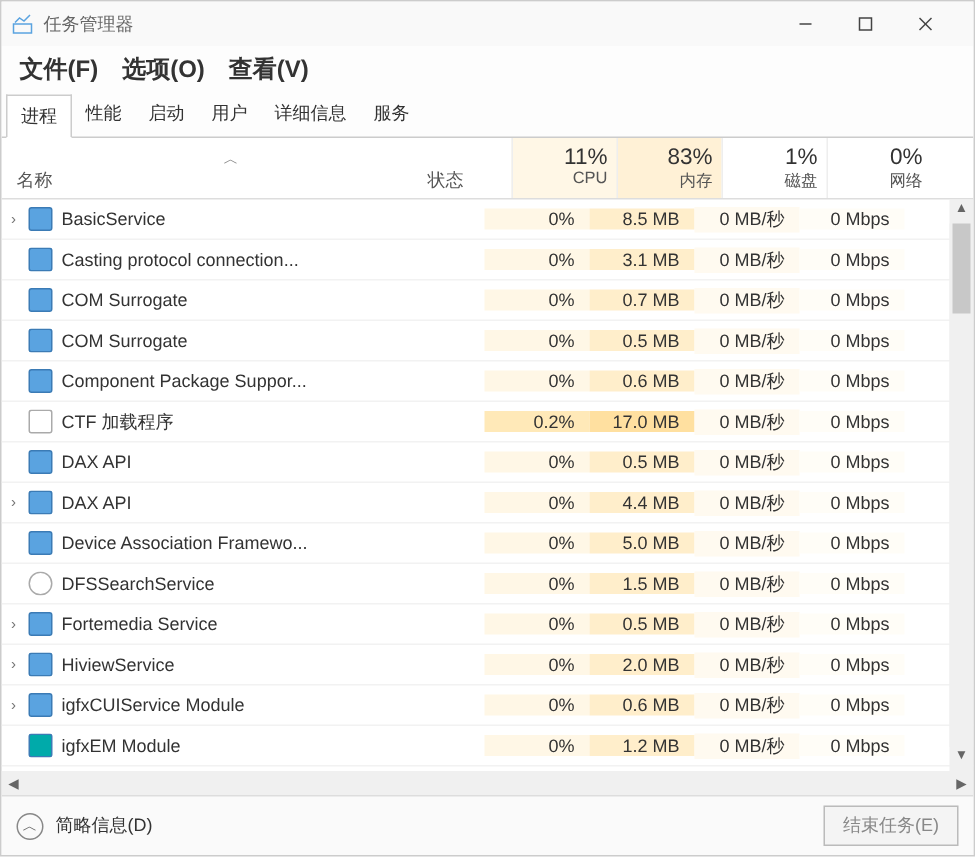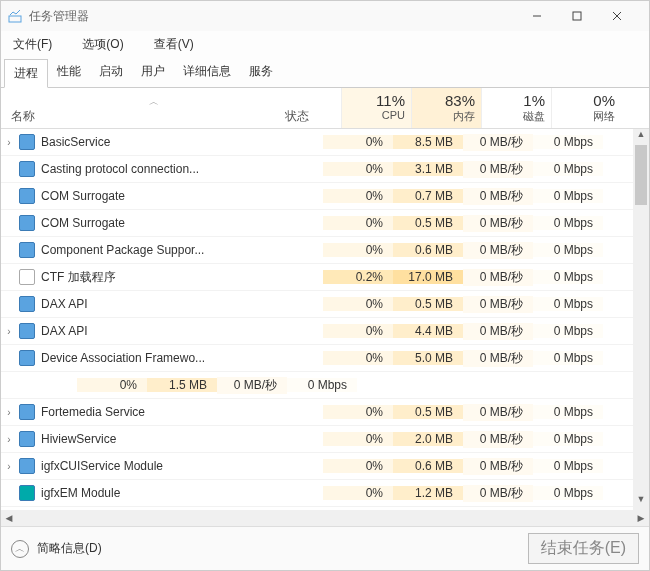--- a/index.html
+++ b/index.html
@@ -1,21 +1,21 @@
 <!DOCTYPE html>
 <html><head>
 <meta charset="utf-8">
 <style>
 * { box-sizing: border-box; margin: 0; padding: 0; }
 body { font-family: "Microsoft YaHei", "Segoe UI", sans-serif; font-size: 12px; color: #333; background: #fff; width: 650px; height: 571px; overflow: hidden; display: flex; flex-direction: column; border: 1px solid #ccc; }
 .titlebar { display: flex; align-items: center; height: 30px; padding: 0 12px 0 6px; background: #f9f9f9; }
 .titlebar .appicon { width: 16px; height: 16px; margin-right: 6px; display:inline-flex; align-items:center; justify-content:center; }
 .titlebar .title { flex: 1; color: #666; font-size: 12px; }
 .titlebar .winbtn { width: 40px; height: 28px; display: flex; align-items: center; justify-content: center; color: #444; }
-.menubar { display: flex; gap: 18px; padding: 2px 6px; font-size: 12px; background:#fdfdfd; }
+.menubar { display: flex; gap: 4px; padding: 2px 6px; font-size: 16px; background:#fdfdfd;font-weight:bold; }
 .menubar .menuitem { padding: 3px 6px; color:#333; }
 .tabs { display: flex; padding: 0 3px; border-bottom: 1px solid #ccc; background:#fdfdfd; }
 .tabs .tab { padding: 5px 9px; font-size: 12px; color:#333; }
 .tabs .tab.active { border: 1px solid #ccc; border-bottom: 1px solid #fff; background:#fff; position:relative; top:1px; }
 .header-row { display:flex; border-bottom: 1px solid #ddd; }
 .col-name { flex: 0 0 280px; display:flex; align-items:flex-end; padding: 3px 8px 3px 10px; color:#555; }
 .col-status { flex: 0 0 60px; display:flex; align-items:flex-end; padding: 3px 4px; color:#555; }
 .sort-arrow { flex:1; text-align:center; color:#888; font-size:10px; align-self:flex-start; padding-top:4px; }
 .metric-col { width: 70px; text-align:right; padding: 4px 6px; border-left: 1px solid #eee; }
 .metric-col .pct { font-size: 15px; color:#333; }
@@ -43,21 +43,21 @@
 .scroll-right { position:absolute; right:0; top:0; bottom:0; width:16px; background:#f0f0f0; display:flex; flex-direction:column; }
 .scroll-right .up,.scroll-right .dn { height:16px; text-align:center; font-size:9px; color:#666; }
 .scroll-right .track { flex:1; background:#f0f0f0; position:relative; }
 .scroll-right .thumb { position:absolute; top:0; left:2px; right:2px; height:60px; background:#c8c8c8; }
 .hscroll { height:16px; background:#f0f0f0; display:flex; }
 .hscroll .lf,.hscroll .rt { width:16px; text-align:center; font-size:9px; color:#666; line-height:16px; }
 .hscroll .tr { flex:1; }
 .footer { display:flex; align-items:center; padding:6px 10px; border-top:1px solid #ddd; background:#fafafa; }
 .footer .circ { width:18px; height:18px; border:1px solid #888; border-radius:50%; display:flex; align-items:center; justify-content:center; margin-right:8px; font-size:10px; color:#666; }
 .footer .lbl { flex:1; color:#333; }
-.footer .endbtn { padding:4px 12px; border:1px solid #bbb; background:#f4f4f4; color:#888; font-size:16px; }
+.footer .endbtn { padding:4px 12px; border:1px solid #bbb; background:#f4f4f4; color:#888; font-size:12px; }
 </style>
 </head>
 <body>
 
 <div class="titlebar">
   <span class="appicon">
       <svg width="14" height="14" viewBox="0 0 14 14">
         <rect x="1" y="7" width="12" height="6" fill="none" stroke="#5aa3e0"></rect>
         <polyline points="2,6 5,3 8,5 12,1" fill="none" stroke="#5aa3e0"></polyline>
       </svg>
@@ -228,20 +228,24 @@
           <span class="pname-text">Device Association Framewo...</span>
         </span>
         <span class="status-col"></span>
         <span class="cell cpu">0%</span>
         <span class="cell mem">5.0 MB</span>
         <span class="cell disk">0 MB/秒</span>
         <span class="cell net">0 Mbps</span>
       </div>
       <div class="row">
         <span class="expander"></span>
+        <span class="pname">
+          <span class="picon mag"></span>
+          <span class="pname-text">DFSSearchService</span>
+        </span>
         <span class="status-col"></span>
         <span class="cell cpu">0%</span>
         <span class="cell mem">1.5 MB</span>
         <span class="cell disk">0 MB/秒</span>
         <span class="cell net">0 Mbps</span>
       </div>
       <div class="row">
         <span class="expander">›</span>
         <span class="pname">
           <span class="picon blue"></span>

